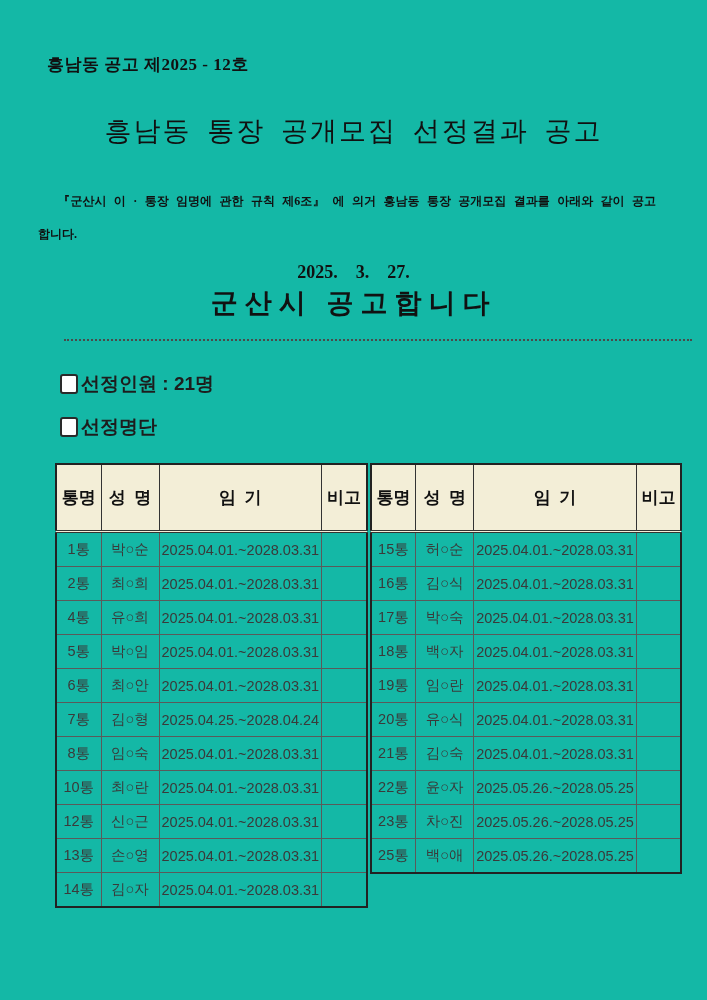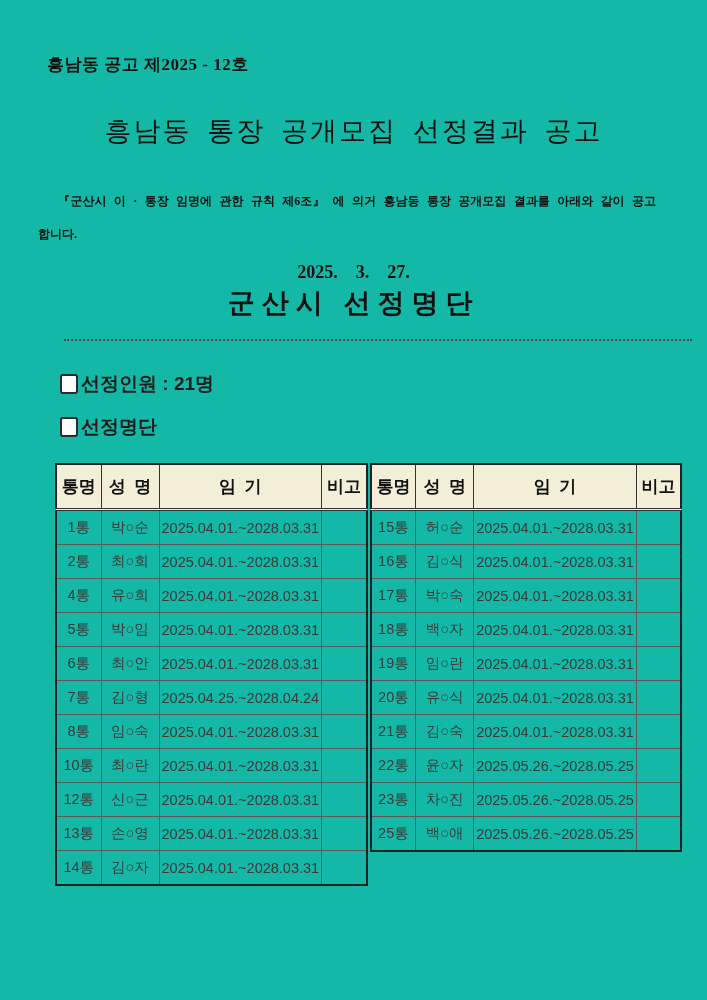--- a/index.html
+++ b/index.html
@@ -46,21 +46,21 @@
   .item-roster { top:414px; }
   .tables {
     position:absolute; left:55px; top:463px;
     display:flex; align-items:flex-start; gap:2px;
   }
   table.roster { border-collapse:collapse; border:2px solid #222; }
   table.roster th {
     background:#f3eed7; font-family:"Liberation Serif", serif;
     font-size:17px; font-weight:700; height:43px;
     border:1px solid #333; border-bottom:3px double #333;
-    white-space:pre; padding:0 2px;
+    white-space:pre; padding:11px 2px;
   }
   table.roster td {
     border:1px solid #5a5a5a; height:33px;
     font-family:"Liberation Sans", sans-serif; font-size:14.5px;
     color:#3a3a3a; text-align:center; padding:0 2px; white-space:nowrap;
   }
   .col-tong { width:45px; }
   .col-name { width:58px; }
   .col-term { width:152px; }
   .col-note { width:45px; }
@@ -71,21 +71,21 @@
 <div class="page">
 
   <div class="doc-number">흥남동 공고 제2025 - 12호</div>
 
   <h1 class="title">흥남동 통장 공개모집 선정결과 공고</h1>
 
   <p class="body-text">『군산시 이 · 통장 임명에 관한 규칙 제6조』 에 의거 흥남동 통장 공개모집 결과를 아래와 같이 공고합니다.</p>
 
   <div class="date-line">2025.    3.    27.</div>
 
-  <div class="issuer">군산시 선정명단</div>
+  <div class="issuer">군산시 공고합니다</div>
 
   <div class="dotted-line"></div>
 
   <div class="item item-count">
     <span class="checkbox"></span>
     <span>선정인원 : 21명</span>
   </div>
 
   <div class="item item-roster">
     <span class="checkbox"></span>

